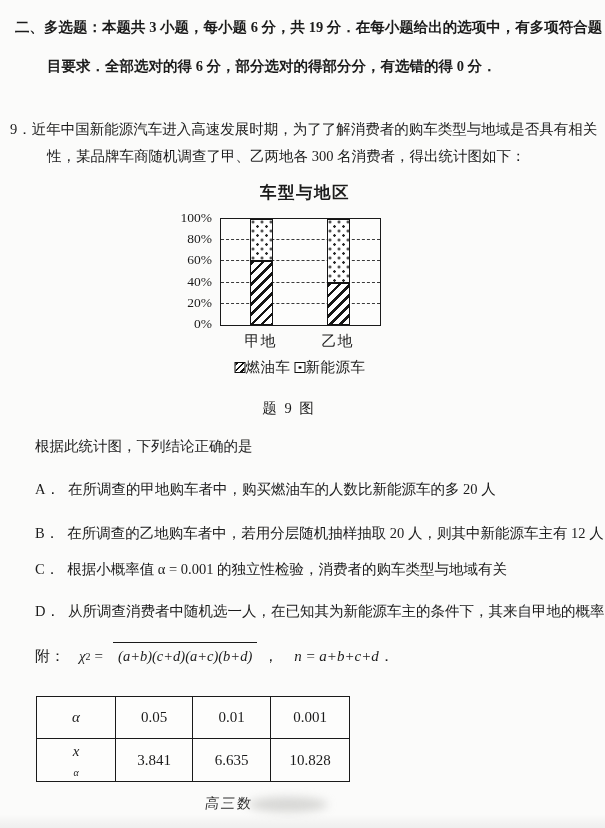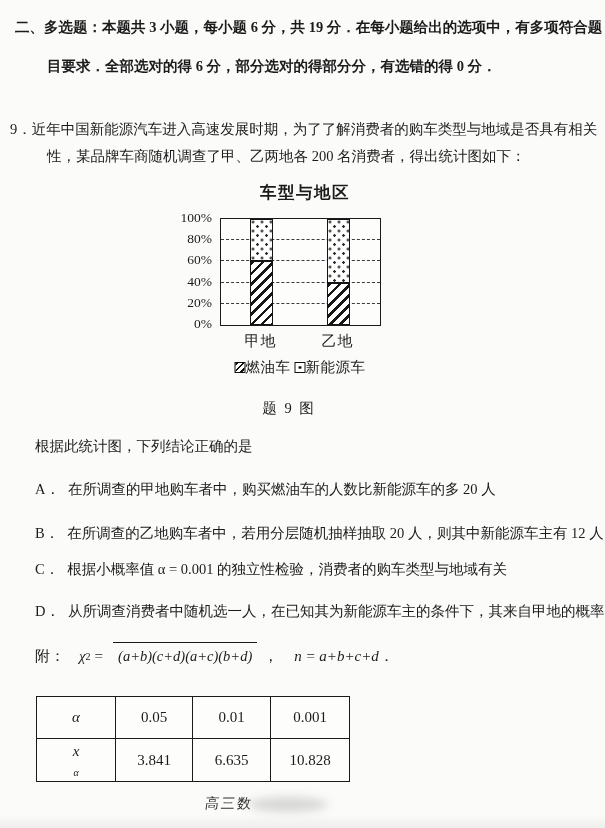--- a/index.html
+++ b/index.html
@@ -79,21 +79,21 @@
   .edge-shade{position:absolute;left:0;bottom:0;width:100%;height:14px;
     background:linear-gradient(to bottom,rgba(0,0,0,0),rgba(0,0,0,.05));}
 </style>
 </head>
 <body>
 
 <div class="abs hdr1 bold">二、多选题：本题共 3 小题，每小题 6 分，共 19 分．在每小题给出的选项中，有多项符合题</div>
 <div class="abs hdr2 bold">目要求．全部选对的得 6 分，部分选对的得部分分，有选错的得 0 分．</div>
 
 <div class="abs q1">9．近年中国新能源汽车进入高速发展时期，为了了解消费者的购车类型与地域是否具有相关</div>
-<div class="abs q2">性，某品牌车商随机调查了甲、乙两地各 200 名消费者，得出统计图如下：</div>
+<div class="abs q2">性，某品牌车商随机调查了甲、乙两地各 300 名消费者，得出统计图如下：</div>
 
 <div class="abs chart-title">车型与地区</div>
 <div class="abs y-axis">
     <span class="ytick" style="top: 0%;">100%</span>
     <span class="ytick" style="top: 20%;">80%</span>
     <span class="ytick" style="top: 40%;">60%</span>
     <span class="ytick" style="top: 60%;">40%</span>
     <span class="ytick" style="top: 80%;">20%</span>
     <span class="ytick" style="top: 100%;">0%</span>
   </div>

